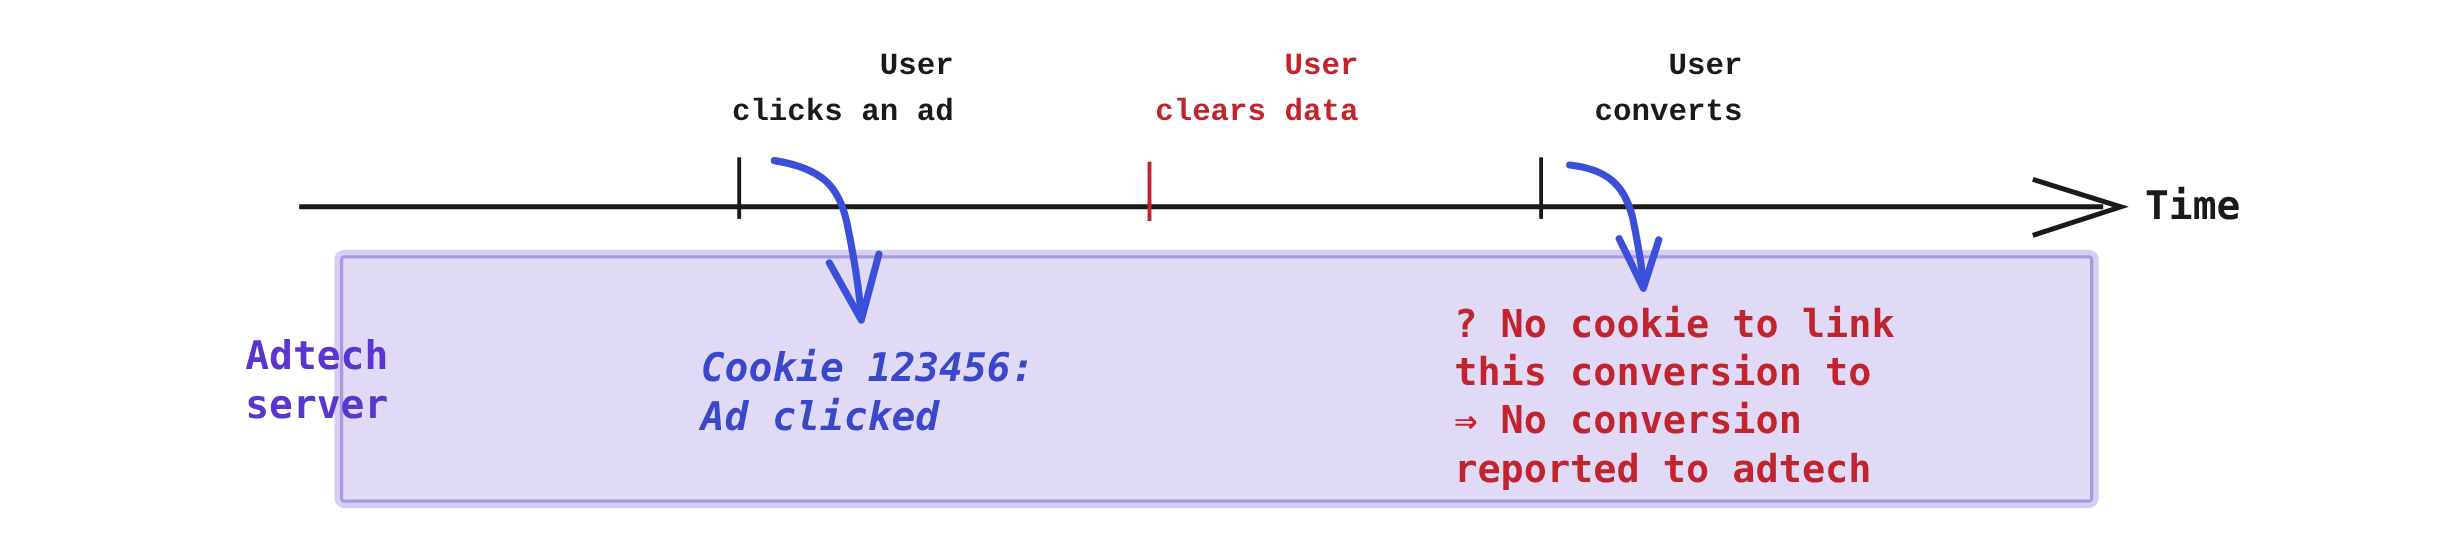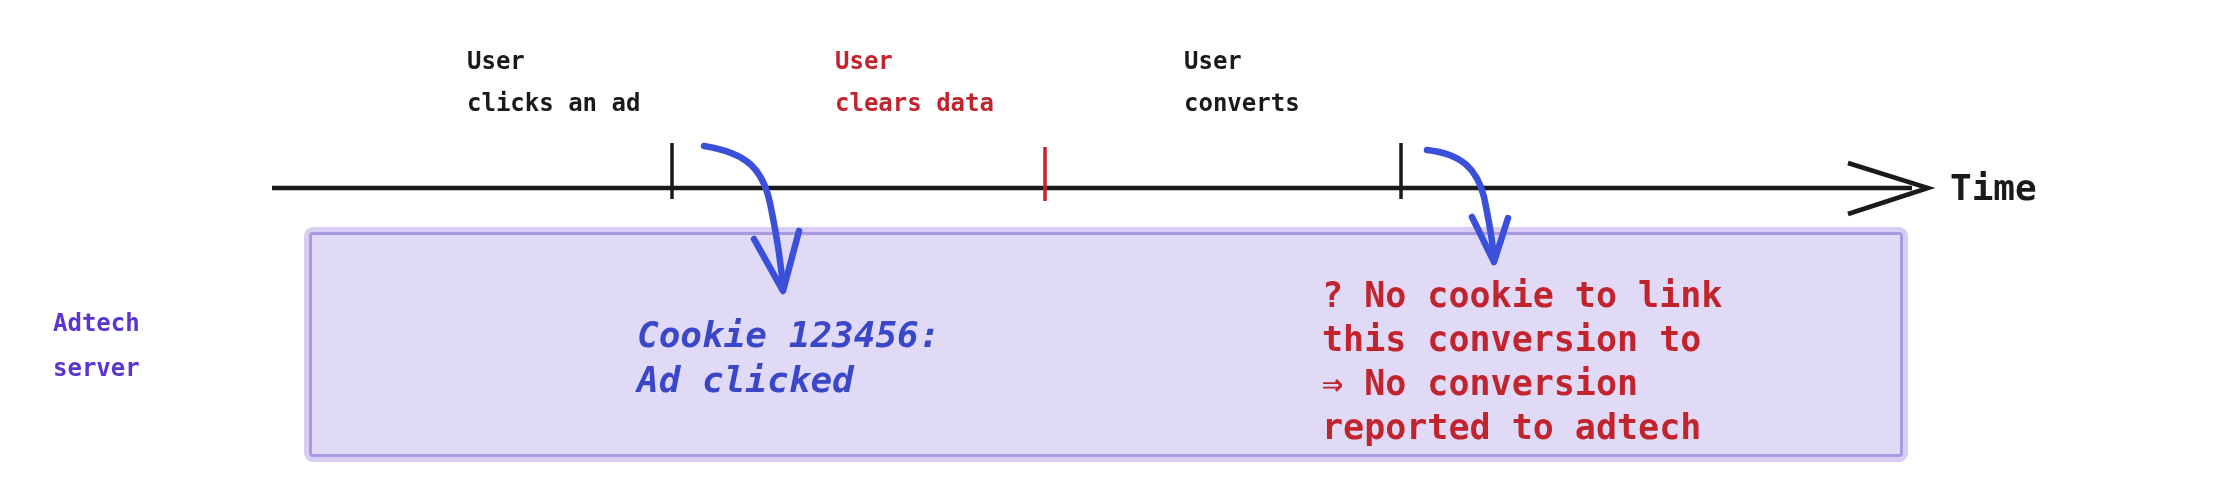--- a/index.html
+++ b/index.html
@@ -32,37 +32,38 @@
   .label {
     position: absolute;
     z-index: 3;
     white-space: pre-line;
     font-weight: bold;
     color: var(--ink, #1a1a1a);
   }
   .event {
     top: 40px;
     width: 400px;
-    text-align: left;
-    font-size: 24px;
+    text-align: right;
+    font-size: 28px;
     line-height: 42px;
+    font-family: Liberation Mono, monospace;
   }
   .e1 { left: 467px; }
   .e2 { left: 835px; }
   .e3 { left: 1184px; }
   .red-text { color: var(--red, #c2242e); }
   .time-label {
     left: 1950px; top: 167px;
     font-size: 36px; line-height: 42px;
   }
   .lane-label {
     left: 53px; top: 301px;
     width: 300px;
-    text-align: left;
-    font-size: 24px; line-height: 45px;
+    text-align: right;
+    font-size: 36px; line-height: 45px;
     color: var(--purple, #5a35cf);
   }
   .cookie-note {
     left: 637px; top: 312px;
     font-size: 36px; line-height: 45px;
     color: var(--blue-text, #3a47c8);
     font-style: italic;
   }
   .no-conversion-note {
     left: 1322px; top: 273px;

